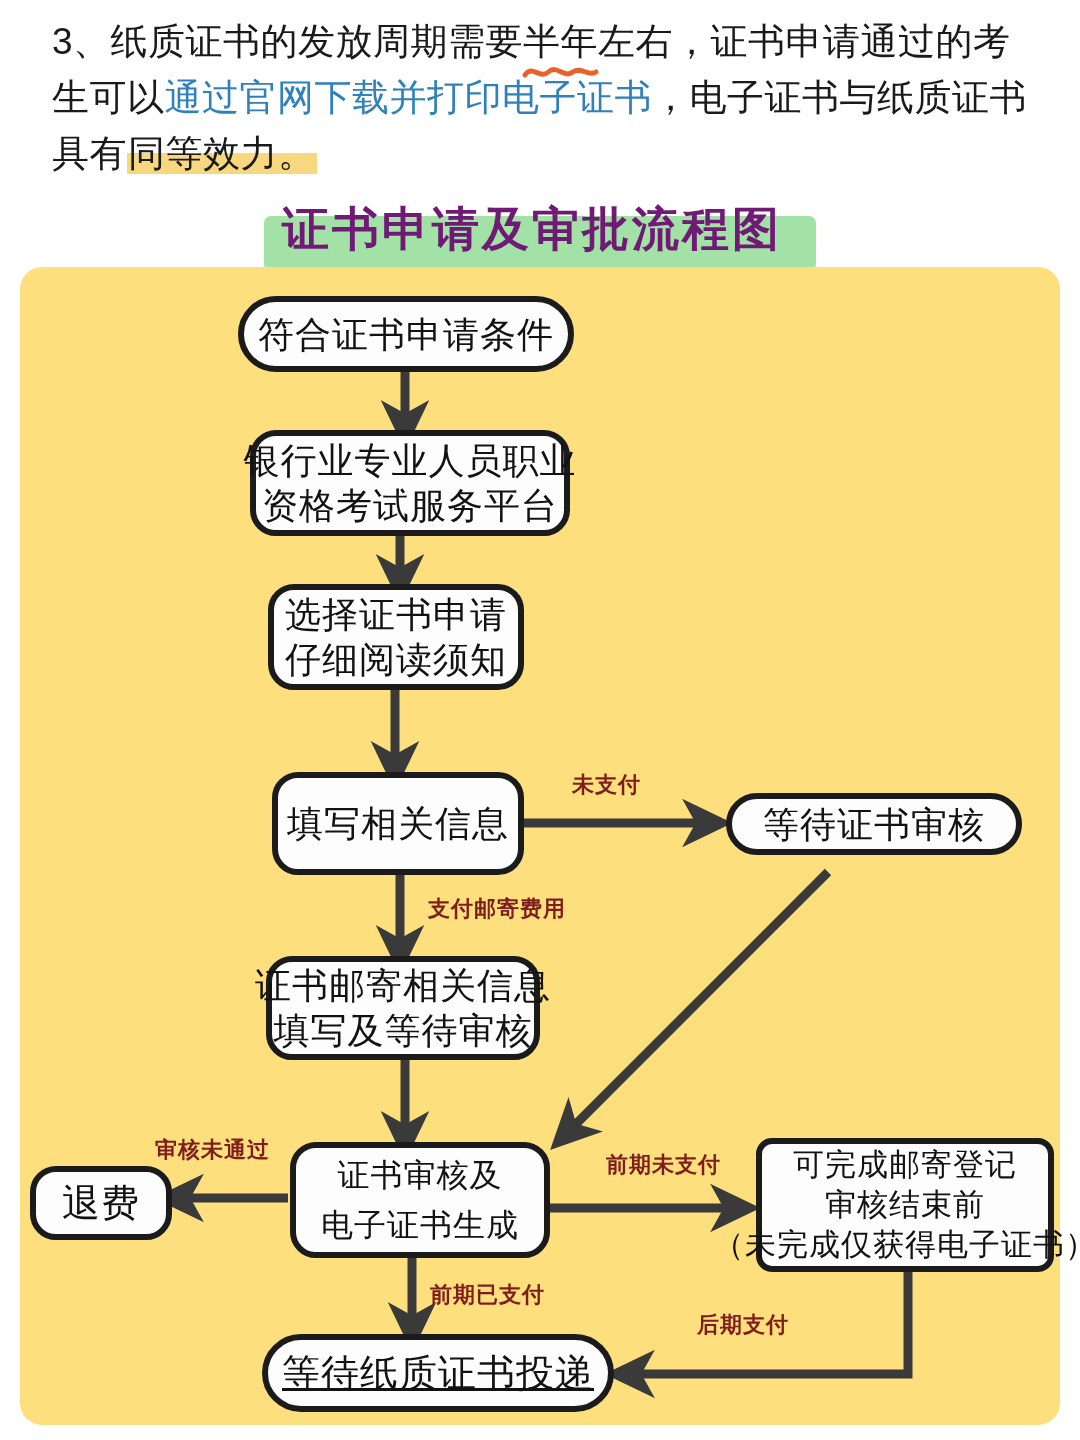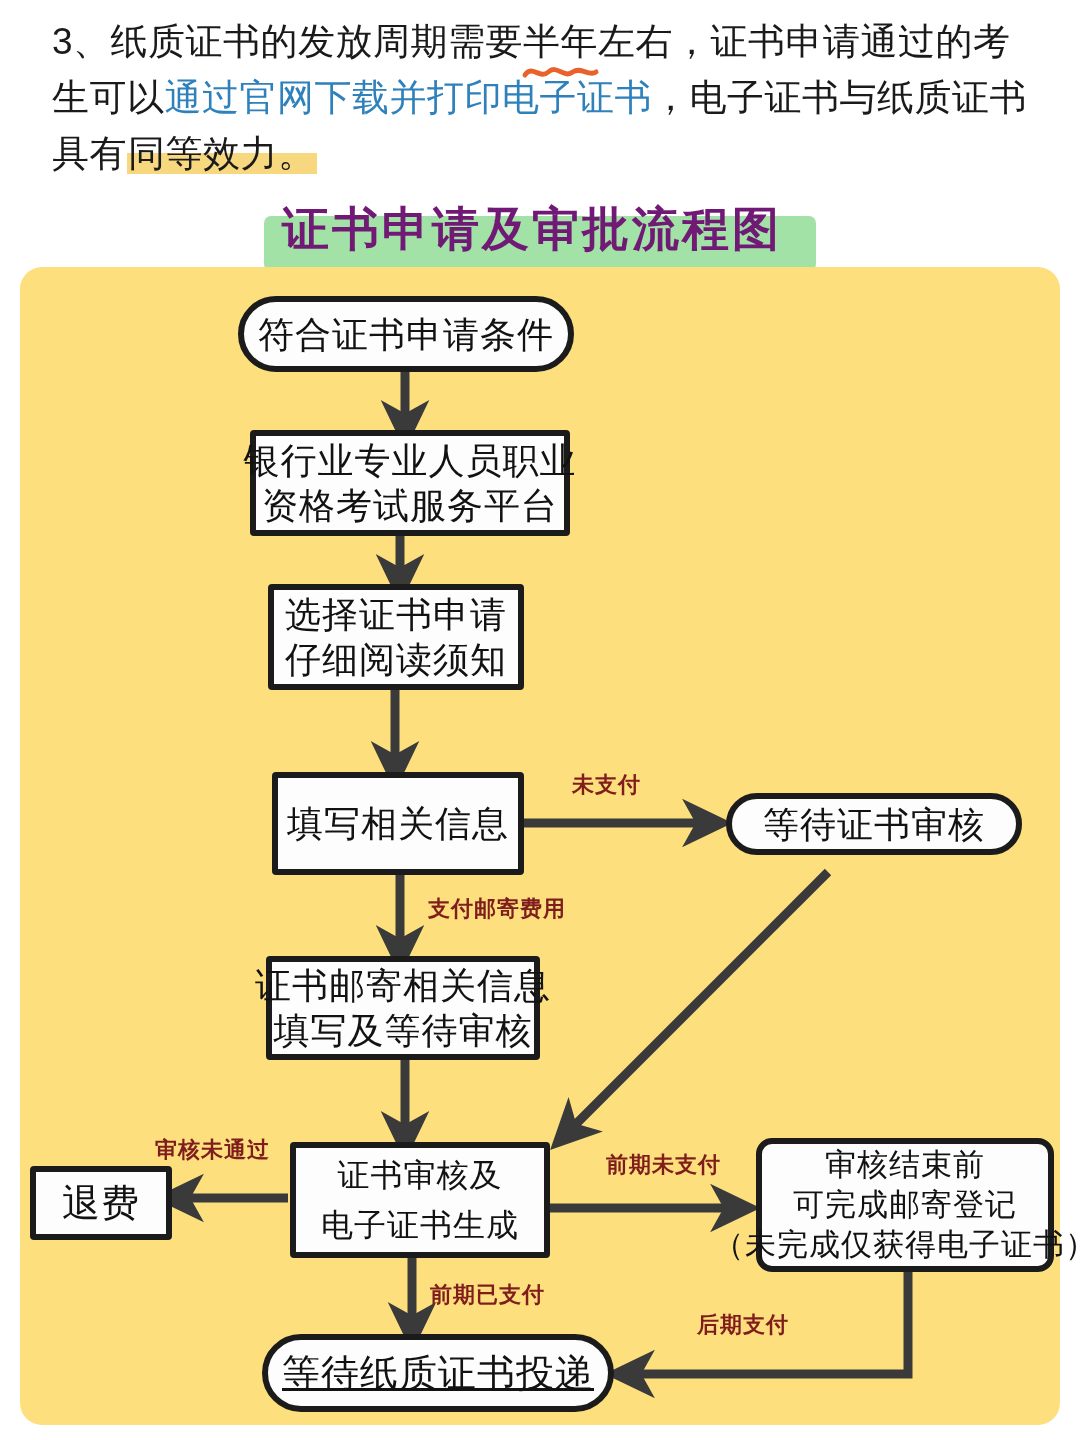--- a/index.html
+++ b/index.html
@@ -64,21 +64,21 @@
     width:1040px; height:1158px;
     background:#fde07d;
     border-radius:22px;
   }
 
   
   .node{
     position:absolute;
     background:#fdfdfd;
     border:6px solid #1b1b1b;
-    border-radius:4px;
+    border-radius:26px;
     display:flex;
     flex-direction:column;
     align-items:center;
     justify-content:center;
     box-sizing:border-box;
     color:#121212;
     font-size:36px;
     line-height:45px;
     font-weight:400;
     text-align:center;
@@ -185,22 +185,22 @@
 <div class="node" style="left:290px;top:1142px;width:260px;height:116px;font-size:32px;line-height:50px;">
   <span class="ln">证书审核及</span>
   <span class="ln">电子证书生成</span>
 </div>
 
 <div class="node" style="left:30px;top:1166px;width:142px;height:74px;font-size:38px;">
   <span class="ln">退费</span>
 </div>
 
 <div class="node" style="left:756px;top:1138px;width:298px;height:134px;font-size:31px;line-height:40px;border-radius:16px;">
+  <span class="ln">可完成邮寄登记</span>
   <span class="ln">审核结束前</span>
-  <span class="ln">可完成邮寄登记</span>
   <span class="ln">（未完成仅获得电子证书）</span>
 </div>
 
 <div class="node pill" style="left:262px;top:1334px;width:352px;height:78px;font-size:38px;text-decoration:underline;">
   <span class="ln">等待纸质证书投递</span>
 </div>
 
 <div class="elabel" style="left:572px;top:770px;">未支付</div>
 
 <div class="elabel" style="left:428px;top:894px;">支付邮寄费用</div>

